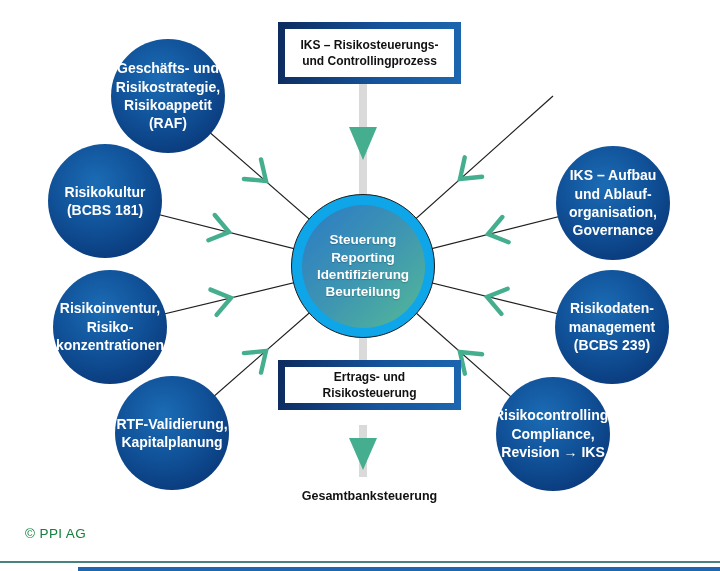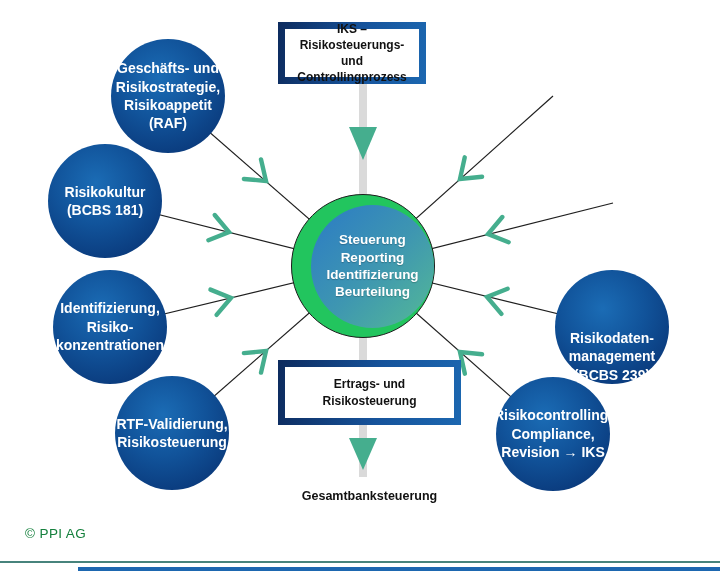--- a/index.html
+++ b/index.html
@@ -14,22 +14,22 @@
     position:absolute; width:114px; height:114px; border-radius:50%;
     display:flex; align-items:center; justify-content:center; text-align:center;
     color:#ffffff; font-weight:bold; font-size:14px; line-height:1.32;
     white-space:pre-line;
     background: radial-gradient(circle at 42% 34%, #1b6cb5 0%, #11539a 42%, #0a3a7c 80%, #083160 100%);
   }
 
   
   .center-ring {
     position:absolute; left:291px; top:194px; width:144px; height:144px;
-    border-radius:50%; border:1.6px solid #1c1c1c; background:#22c55e;
-    box-sizing:border-box; display:flex; align-items:center; justify-content:flex-end;
+    border-radius:50%; border:1.6px solid #1c1c1c; background:#0ea5e9;
+    box-sizing:border-box; display:flex; align-items:center; justify-content:center;
   }
   .center-fill {
     width:123px; height:123px; border-radius:50%;
     background: linear-gradient(135deg, #2e7fc2 8%, #3e96b1 52%, #52b699 95%);
     display:flex; align-items:center; justify-content:center; text-align:center;
     color:#ffffff; font-weight:bold; font-size:13.5px; line-height:1.28;
     white-space:pre-line; text-shadow:0 1px 1px rgba(0,0,0,0.22);
   }
 
   
@@ -86,65 +86,71 @@
       <path d="M -18 -13 L 0 0 L -18 13" transform="translate(229,232) rotate(14.1)"></path>
       <path d="M -18 -13 L 0 0 L -18 13" transform="translate(231,298) rotate(-13.6)"></path>
       <path d="M -18 -13 L 0 0 L -18 13" transform="translate(266,351) rotate(-41.2)"></path>
       <path d="M -18 -13 L 0 0 L -18 13" transform="translate(460,179) rotate(138.2)"></path>
       <path d="M -18 -13 L 0 0 L -18 13" transform="translate(488,234) rotate(165.9)"></path>
       <path d="M -18 -13 L 0 0 L -18 13" transform="translate(487,297) rotate(193.8)"></path>
       <path d="M -18 -13 L 0 0 L -18 13" transform="translate(460,352) rotate(221.5)"></path>
     </g>
   </svg>
 
-  <div class="fbox grad-a" style="left:278px; top:22px; width:148px; height:62px;">
+  <div class="fbox grad-a" style="left:278px; top:22px; width:183px; height:62px;">
     <div class="inner">IKS – Risikosteuerungs-
 und Controllingprozess</div>
   </div>
 
   <div class="node" style="left:111px; top:39px;">
     <span>Geschäfts- und
 Risikostrategie,
 Risikoappetit
 (RAF)</span>
   </div>
   <div class="node" style="left:48px; top:144px;">
     <span>Risikokultur
 (BCBS 181)</span>
   </div>
   <div class="node" style="left:53px; top:270px;">
-    <span>Identifizierung,
+    <span>Risikoinventur,
 Risiko-
 konzentrationen</span>
   </div>
   <div class="node" style="left:115px; top:376px;">
     <span>RTF-Validierung,
-Risikosteuerung</span>
+Kapitalplanung</span>
   </div>
-  <div class="node" style="left:555px; top:270px;align-items:flex-end;">
+  <div class="node" style="left:556px; top:146px;">
+    <span>IKS – Aufbau
+und Ablauf-
+organisation,
+Governance</span>
+  </div>
+  <div class="node" style="left:555px; top:270px;">
     <span>Risikodaten-
 management
 (BCBS 239)</span>
   </div>
   <div class="node" style="left:496px; top:377px;">
     <span>Risikocontrolling,
 Compliance,
 Revision → IKS</span>
   </div>
 
   <div class="center-ring">
     <div class="center-fill">
       <span>Steuerung
 Reporting
 Identifizierung
 Beurteilung</span>
     </div>
   </div>
 
-  <div class="fbox grad-a" style="left:278px; top:360px; width:183px; height:65px;">
+  <div class="fbox grad-a" style="left:278px; top:360px; width:183px; height:50px;">
     <div class="inner">Ertrags- und
 Risikosteuerung</div>
   </div>
 
   <div class="fbox grad-b" style="left:278px; top:477px; width:183px; height:39px;">
     <div class="inner">Gesamtbanksteuerung</div>
   </div>
 
   <div class="copyright">© PPI AG</div>
   <div class="bottom-teal"></div>

